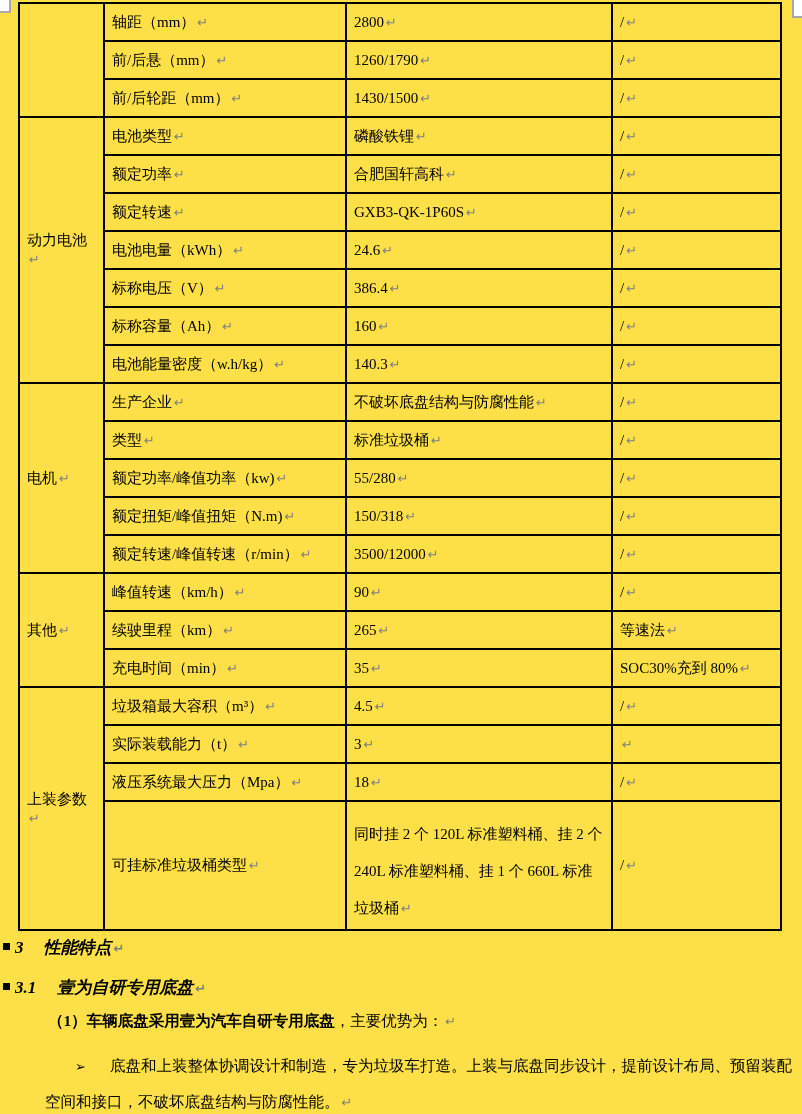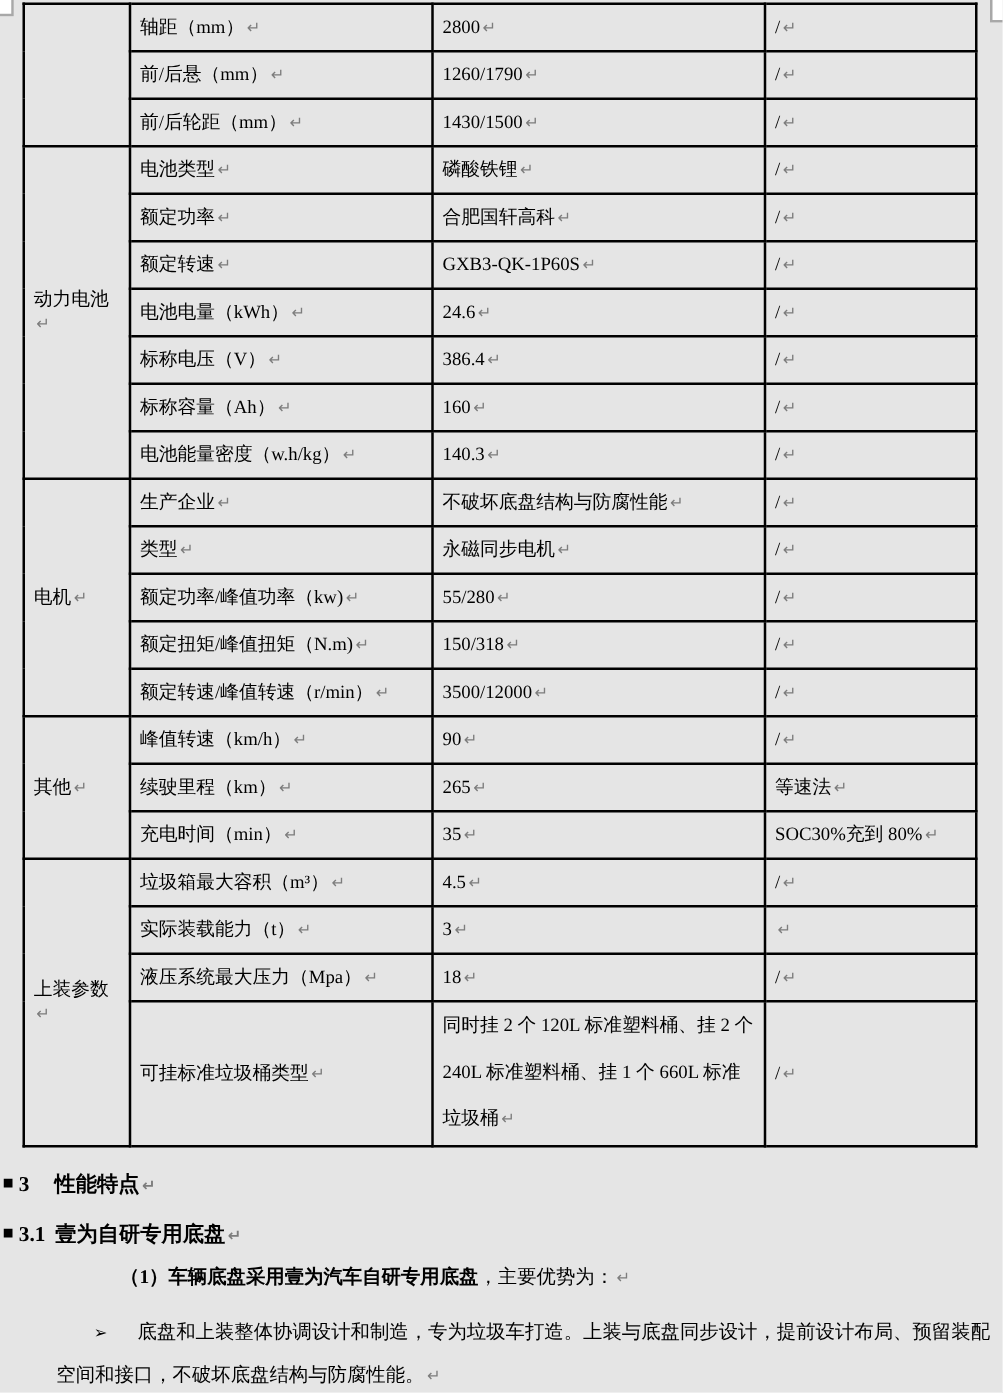--- a/index.html
+++ b/index.html
@@ -1,21 +1,21 @@
 <!DOCTYPE html>
 <html><head>
 <meta charset="utf-8">
 <style>
   html,body{margin:0;padding:0;}
   body{
     width:802px;height:1114px;background:#ffffff;color:#000;
     font-family:"Liberation Serif","DejaVu Serif",serif;
     position:relative;overflow:hidden;
   }
-  .page{position:absolute;inset:0;background:#e5e5e5;}
+  .page{position:absolute;inset:0;background:#fde047;}
 
   
   .edge-box{position:absolute;background:#fff;border:2px solid #a8a8a8;}
   .edge-tl{left:-4px;top:-4px;width:11px;height:13px;}
   .edge-tr{left:792px;top:-7px;width:14px;height:21px;}
 
   
   .spec-table-wrap{position:absolute;left:18px;top:2px;}
   table.spec{border-collapse:collapse;table-layout:fixed;width:762px;}
   table.spec td{
@@ -26,33 +26,33 @@
     overflow:hidden;
     line-height:1.25;
   }
   col.c-group{width:85px;}
   col.c-label{width:242px;}
   col.c-value{width:266px;}
   col.c-note{width:169px;}
   tr.r{height:38px;}
   tr.r-tall{height:115px;}
   td.cell-group{padding:0 4px 0 6px;}
-  td.cell-value.multiline{line-height:37px;padding-top:1px;padding-bottom:2px;}
+  td.cell-value.multiline{line-height:37px;padding-top:14px;padding-bottom:2px;}
   .pm{color:#7d7d7d;font-size:13px;margin-left:2px;font-family:"DejaVu Sans",sans-serif;}
 
   
-  .h-line{position:absolute;left:3px;font-weight:700;font-size:17px;white-space:nowrap;}
+  .h-line{position:absolute;left:3px;font-weight:700;font-size:17px;white-space:nowrap;font-style:italic;}
   .h3-line{top:936px;}
   .h31-line{top:976px;}
   .sq{display:inline-block;width:7px;height:7px;background:#000;margin-right:5px;vertical-align:3px;}
   .h-num{display:inline-block;}
   .h3-line .h-num{margin-right:20px;}
-  .h31-line .h-num{margin-right:8px;}
-
-  .para1{position:absolute;left:48px;top:1011px;font-size:15.5px;white-space:nowrap;margin-left:48px;}
+  .h31-line .h-num{margin-right:21px;}
+
+  .para1{position:absolute;left:48px;top:1011px;font-size:15.5px;white-space:nowrap;}
   .para1 .b{font-weight:700;}
 
   .bullet-para{
     position:absolute;left:0;top:1048px;
     padding-left:45px;padding-right:10px;
     font-size:15.5px;line-height:35px;text-align:justify;
     text-indent:30px;
   }
   .arrow{font-size:13px;letter-spacing:0;}
   .tab-gap{display:inline-block;width:24px;}
@@ -127,21 +127,21 @@
             <td class="cell-note"><span>/</span><span class="pm">↵</span></td>
           </tr>
           <tr class="r">
             <td class="cell-group" rowspan="5"><span>电机</span><span class="pm">↵</span></td>
             <td class="cell-label"><span>生产企业</span><span class="pm">↵</span></td>
             <td class="cell-value"><span>不破坏底盘结构与防腐性能</span><span class="pm">↵</span></td>
             <td class="cell-note"><span>/</span><span class="pm">↵</span></td>
           </tr>
           <tr class="r">
             <td class="cell-label"><span>类型</span><span class="pm">↵</span></td>
-            <td class="cell-value"><span>永磁同步电机</span><span class="pm">↵</span></td>
+            <td class="cell-value"><span>标准垃圾桶</span><span class="pm">↵</span></td>
             <td class="cell-note"><span>/</span><span class="pm">↵</span></td>
           </tr>
           <tr class="r">
             <td class="cell-label"><span>额定功率/峰值功率（kw)</span><span class="pm">↵</span></td>
             <td class="cell-value"><span>55/280</span><span class="pm">↵</span></td>
             <td class="cell-note"><span>/</span><span class="pm">↵</span></td>
           </tr>
           <tr class="r">
             <td class="cell-label"><span>额定扭矩/峰值扭矩（N.m)</span><span class="pm">↵</span></td>
             <td class="cell-value"><span>150/318</span><span class="pm">↵</span></td>

